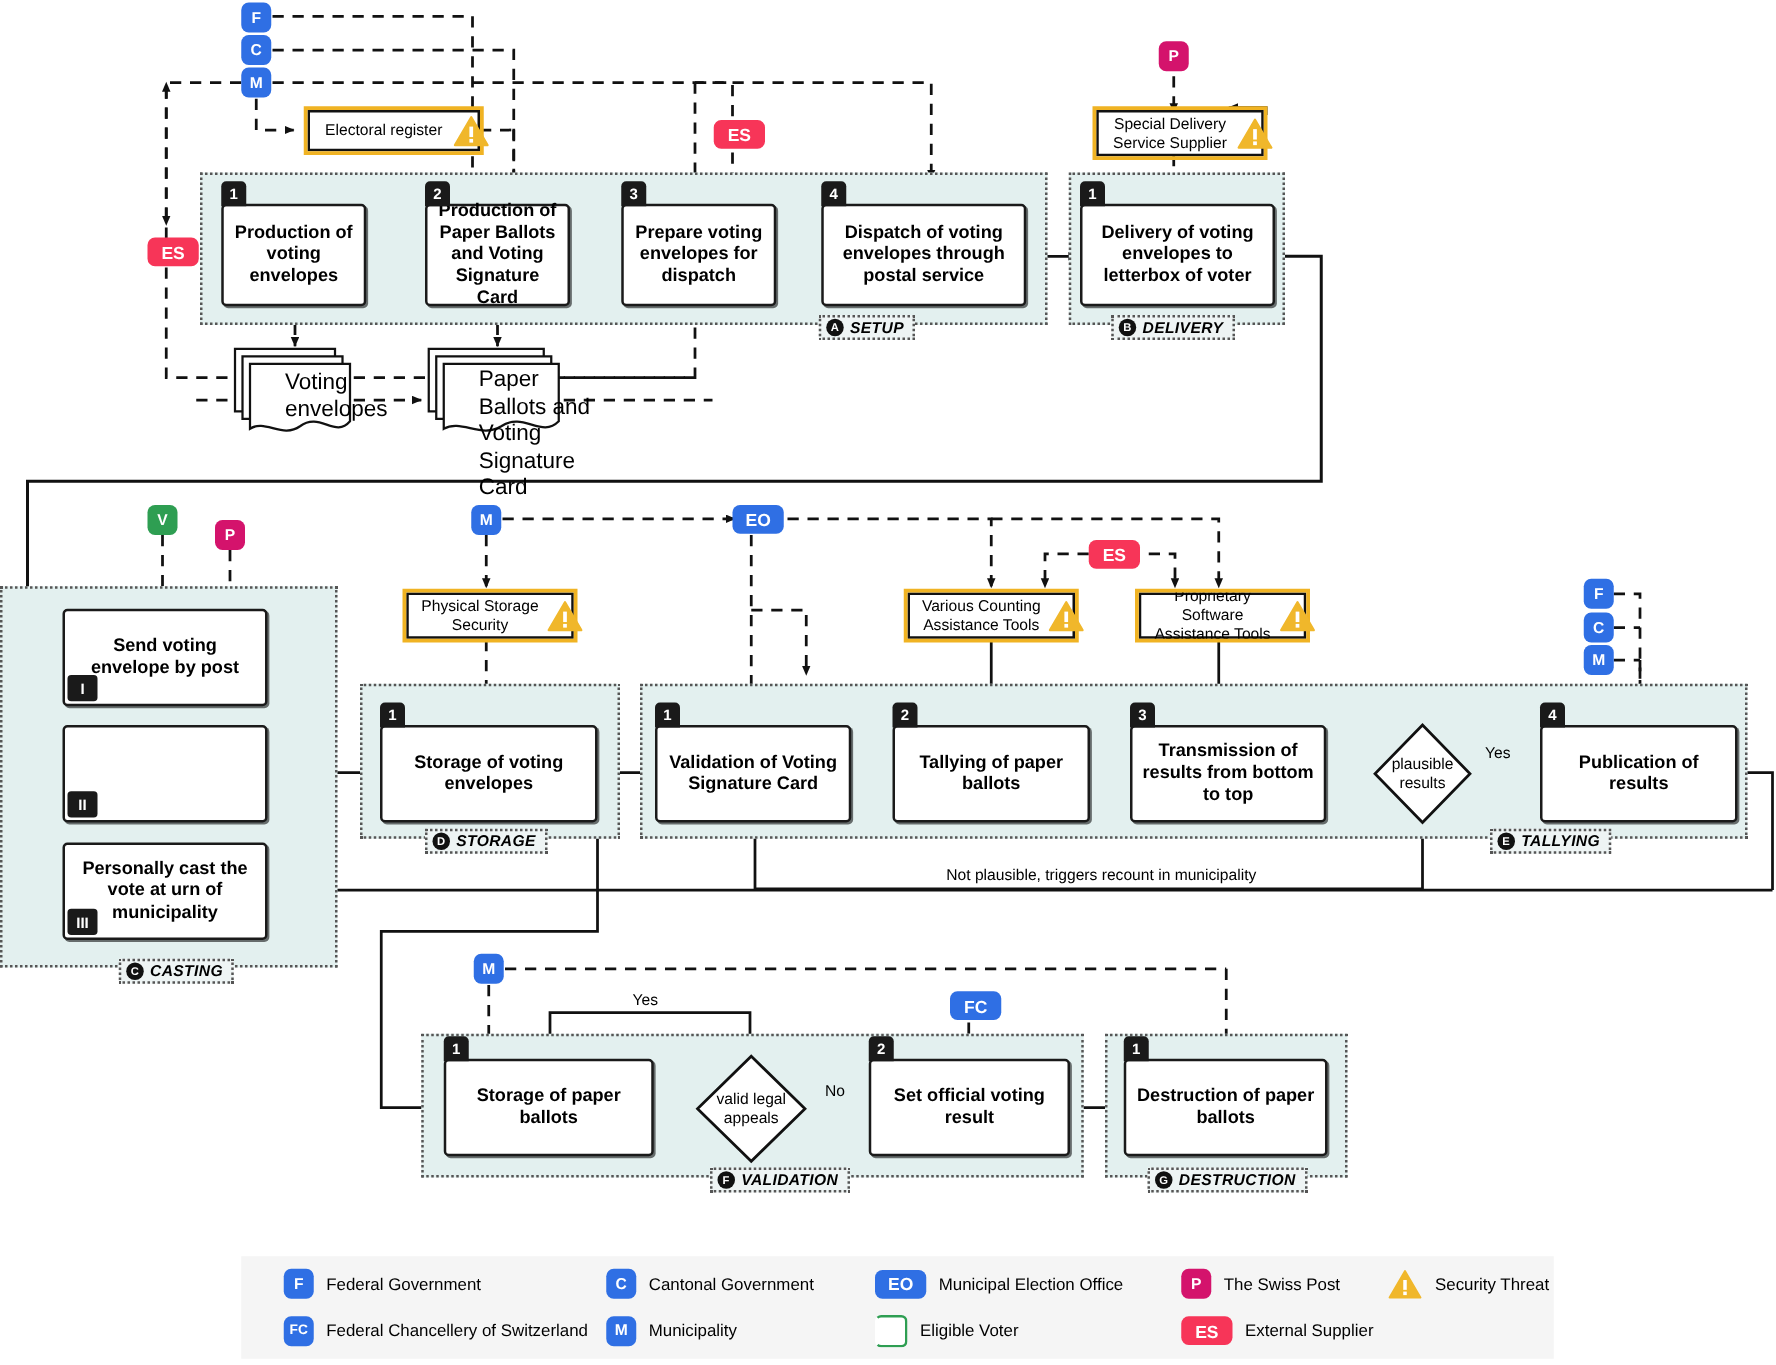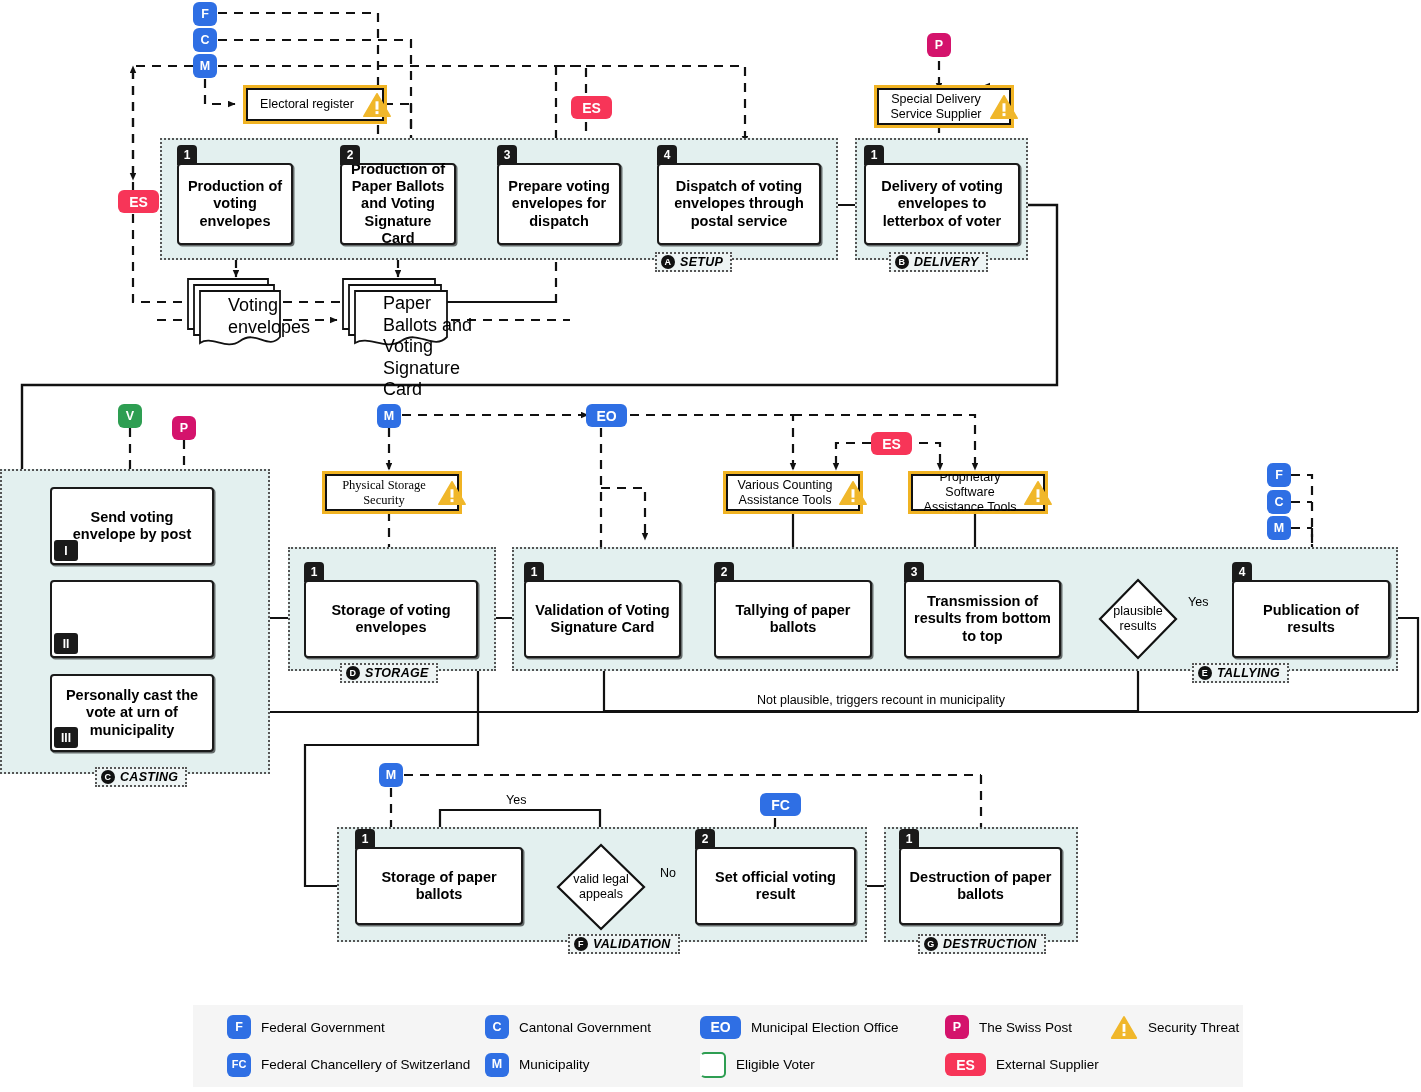--- a/index.html
+++ b/index.html
@@ -298,21 +298,21 @@
     </svg>
   </div>
   <div class="threat" style="left:877px;top:88px;width:134px;height:37px;">
     <span>Special Delivery Service Supplier</span>
     <svg class="warn" viewBox="0 0 32 28">
       <path d="M16 2 L30 26 L2 26 Z" fill="#f0b72b" stroke="#f0b72b" stroke-width="2" stroke-linejoin="round"></path>
       <rect x="14.4" y="10" width="3.2" height="9" fill="#fff"></rect>
         <rect x="14.4" y="20.6" width="3.2" height="3.2" fill="#fff"></rect>
     </svg>
   </div>
-  <div class="threat" style="left:325px;top:474px;width:134px;height:37px;font-family:Liberation Serif, serif;">
+  <div class="threat" style="left:325px;top:474px;width:134px;height:37px;">
     <span>Physical Storage Security</span>
     <svg class="warn" viewBox="0 0 32 28">
       <path d="M16 2 L30 26 L2 26 Z" fill="#f0b72b" stroke="#f0b72b" stroke-width="2" stroke-linejoin="round"></path>
       <rect x="14.4" y="10" width="3.2" height="9" fill="#fff"></rect>
         <rect x="14.4" y="20.6" width="3.2" height="3.2" fill="#fff"></rect>
     </svg>
   </div>
   <div class="threat" style="left:726px;top:474px;width:134px;height:37px;">
     <span>Various Counting Assistance Tools</span>
     <svg class="warn" viewBox="0 0 32 28">

